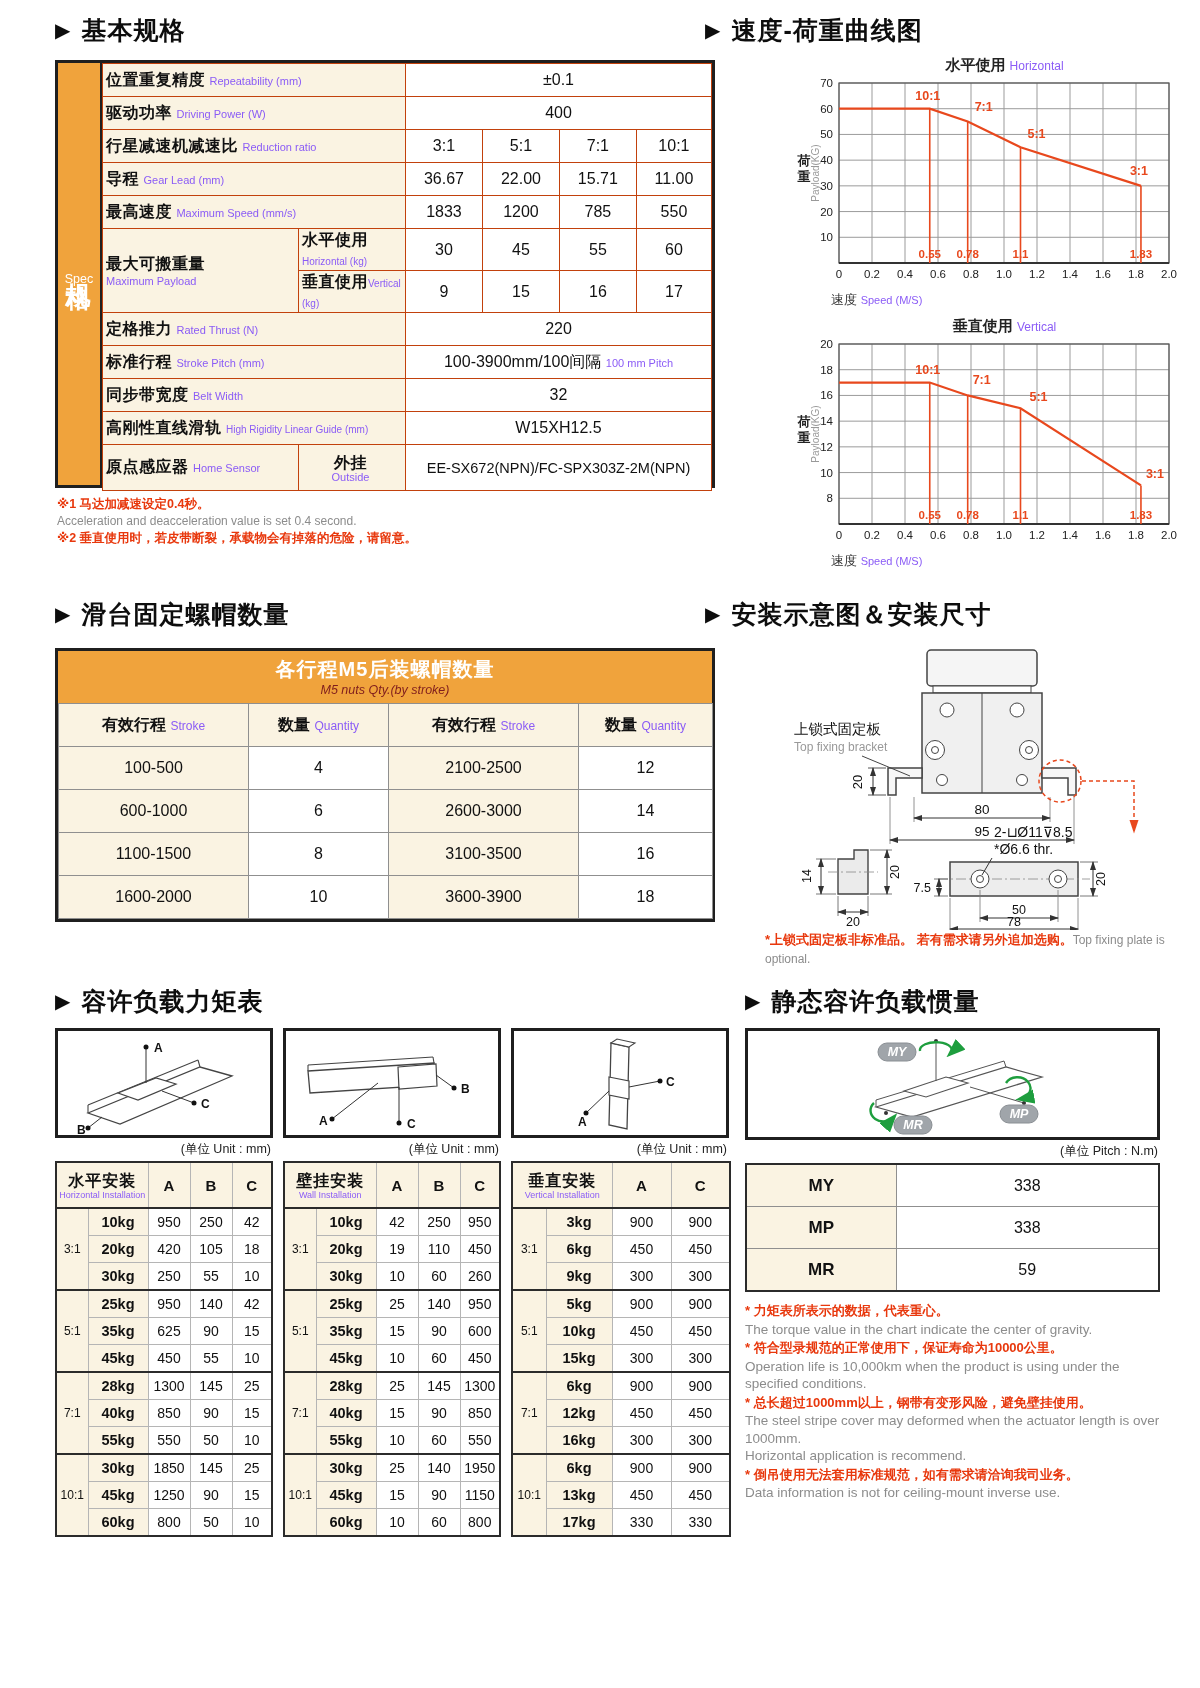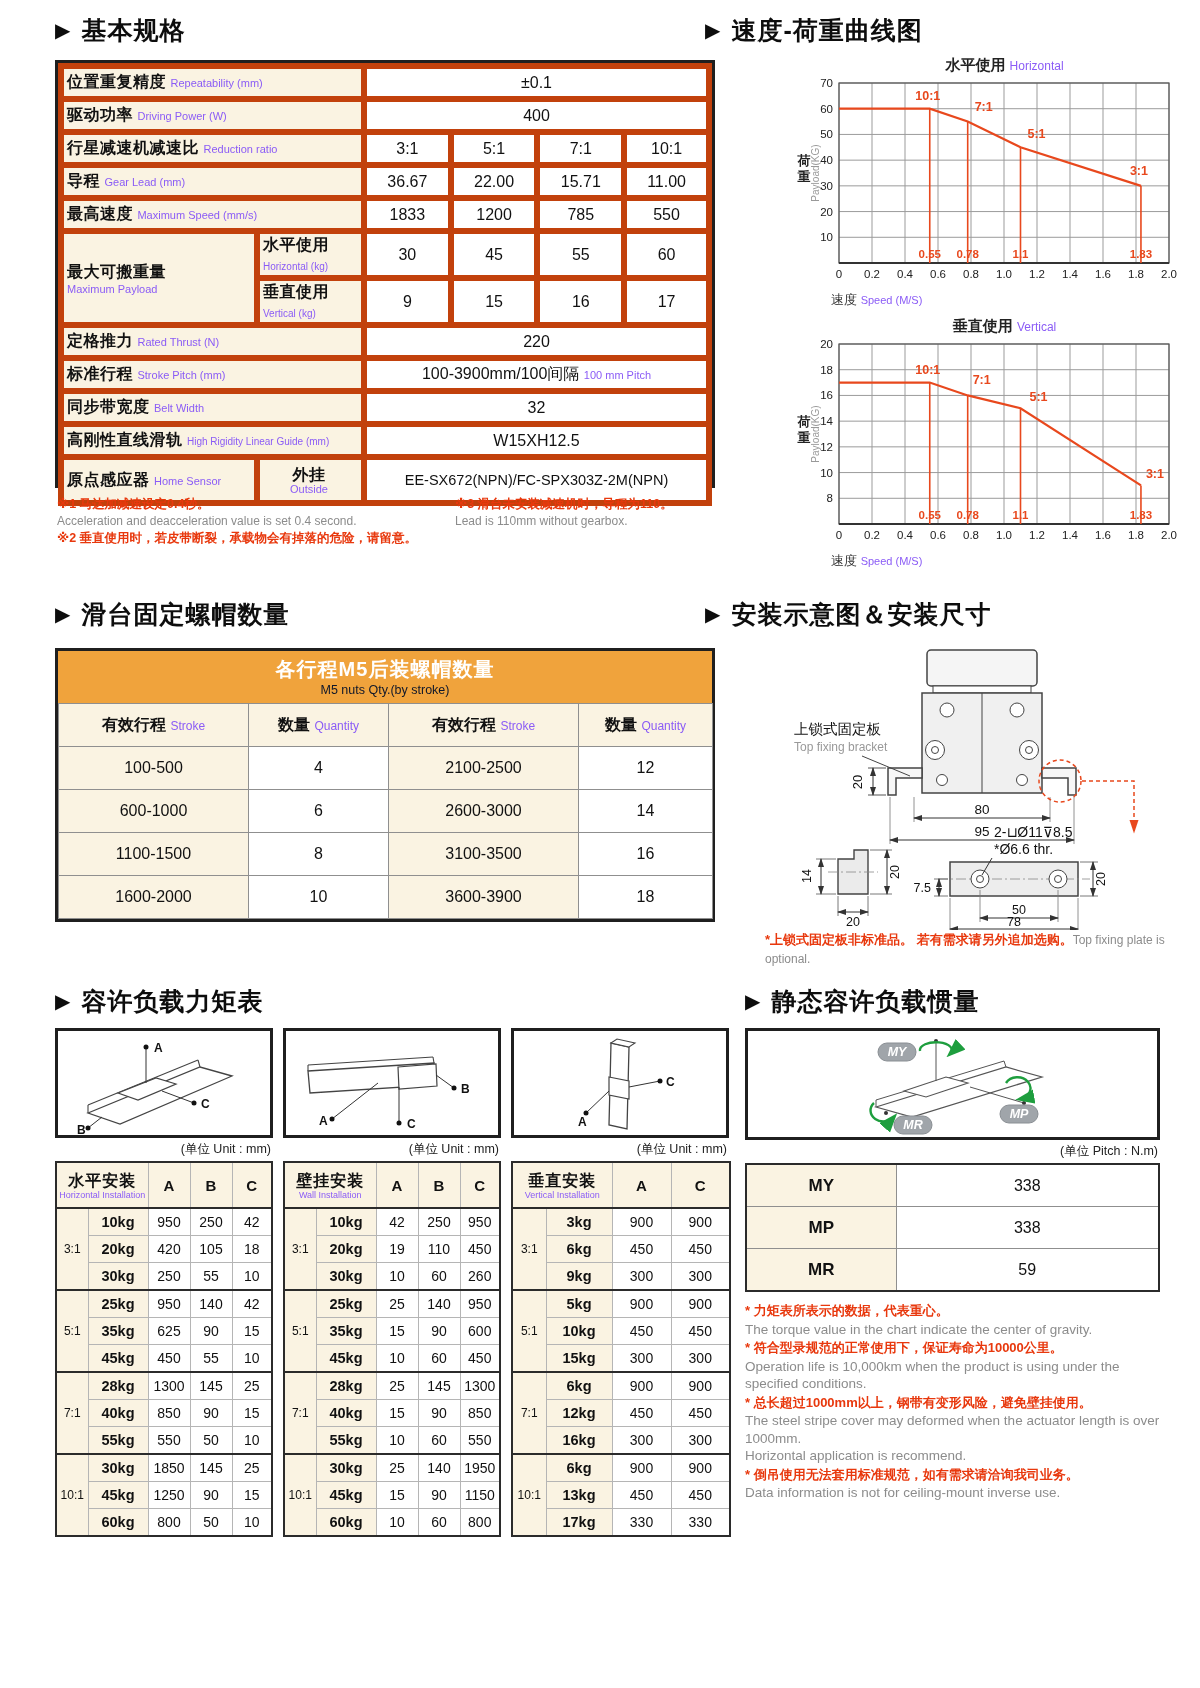--- a/index.html
+++ b/index.html
@@ -11,41 +11,41 @@
   .en{color:#8b5cf6;font-weight:normal;}
   .sm{font-size:11px;}
 
   
   .spec-wrap{border:3px solid #1f1f1f;display:flex;width:660px;height:428px;box-sizing:border-box;background:#fff;}
   .spec-side{width:42px;background:#f0a33c;border-right:2px solid #1f1f1f;display:flex;flex-direction:column;
              align-items:center;justify-content:center;color:#fff;}
   .spec-side .zh{writing-mode:vertical-rl;text-orientation:upright;font-size:25px;font-weight:bold;letter-spacing:3px;}
   .spec-side .sp{font-size:12.5px;margin-top:3px;color:#fff;}
   .spec-table{border-collapse:collapse;flex:1;table-layout:fixed;height:100%;}
-  .spec-table td{border:6px solid #c2410c;font-size:16px;box-sizing:border-box;padding:1px 3px;}
+  .spec-table td{border:1px solid #c2410c;font-size:16px;box-sizing:border-box;padding:1px 3px;}
   .label-cell{background:#faf3e2;text-align:left;padding-left:8px;}
   .label-cell b{font-size:16px;letter-spacing:0.5px;}
   .label-cell .en{font-size:11px;}
   .value-cell{background:#fff;text-align:center;}
   .notes div{line-height:1.35;}
   .notes .red{color:#e8380d;font-weight:bold;font-size:12.5px;}
   .notes .gray{color:#8c8c8c;font-size:12px;margin-bottom:1px;}
 
   
   .chart-title{text-align:center;padding-left:38px;font-size:15px;margin-bottom:2px;}
   .chart-title b{color:#222;}
   .chart-title .en{font-size:12px;}
   .axis-x{text-align:left;padding-left:38px;font-size:13px;color:#333;margin-top:-2px;}
   .axis-x .en{font-size:11px;}
 
   
   .nut-wrap{border:3px solid #1f1f1f;width:660px;box-sizing:border-box;background:#fff;}
   .nut-head{background:#f0a33c;color:#fff;text-align:center;padding:5px 0 6px;}
   .nut-head .zh{font-size:20px;font-weight:bold;letter-spacing:1px;}
-  .nut-head .he{display:block;color:#0f172a;font-size:12.5px;}
+  .nut-head .he{display:block;color:#7f1d1d;font-size:12.5px;font-style:italic;}
   .nut-table{width:100%;border-collapse:collapse;table-layout:fixed;}
   .nut-table td{border:1px solid #8f8f8f;height:40px;text-align:center;font-size:16px;}
   .nut-table .hd{background:#faf3e2;}
   .nut-table .hd b{font-size:16px;}
   .nut-table .hd .en{font-size:12px;}
   .nut-table .stroke{background:#faf3e2;}
   .nut-table .qty{background:#fff;}
 
   
   .m-col{width:218px;}
@@ -76,20 +76,24 @@
 </head>
 <body>
 
 <div class="page">
 
   <div class="abs sec-title" style="left:55px;top:14px">
     <span class="tri">▶</span><span>基本规格</span>
   </div>
 
   <div class="abs spec-wrap" style="left:55px;top:60px">
+    <div class="spec-side">
+      <div class="zh">规格</div>
+      <div class="sp">Spec</div>
+    </div>
     <table class="spec-table">
       <colgroup>
           <col style="width:196px">
           <col style="width:107px">
           <col>
           <col>
           <col>
           <col>
         </colgroup>
       <tbody>
@@ -159,24 +163,20 @@
         <td class="value-cell" colspan="4" style="font-size:14.5px">EE-SX672(NPN)/FC-SPX303Z-2M(NPN)</td>
       </tr>
     </tbody>
       </table>
   </div>
 
   <div class="abs notes" style="left:57px;top:496px;width:392px">
     <div class="red">※1 马达加减速设定0.4秒。</div>
     <div class="gray">Acceleration and deacceleration value is set 0.4 second.</div>
     <div class="red">※2 垂直使用时，若皮带断裂，承载物会有掉落的危险，请留意。</div>
-  </div>
-  <div class="abs notes" style="left:455px;top:496px;width:280px">
-    <div class="red">※3 滑台未安装减速机时，导程为110。</div>
-    <div class="gray">Lead is 110mm without gearbox.</div>
   </div>
 
   <div class="abs sec-title" style="left:705px;top:14px">
     <span class="tri">▶</span><span>速度-荷重曲线图</span>
   </div>
 
   <div class="abs" style="left:793px;top:56px;width:385px">
     <div class="chart-title"><b>水平使用</b> <span class="en">Horizontal</span></div>
     <svg width="385" height="212">
         <line x1="46" y1="6" x2="46" y2="186" stroke="#9b9b9b" stroke-width="1"></line>

